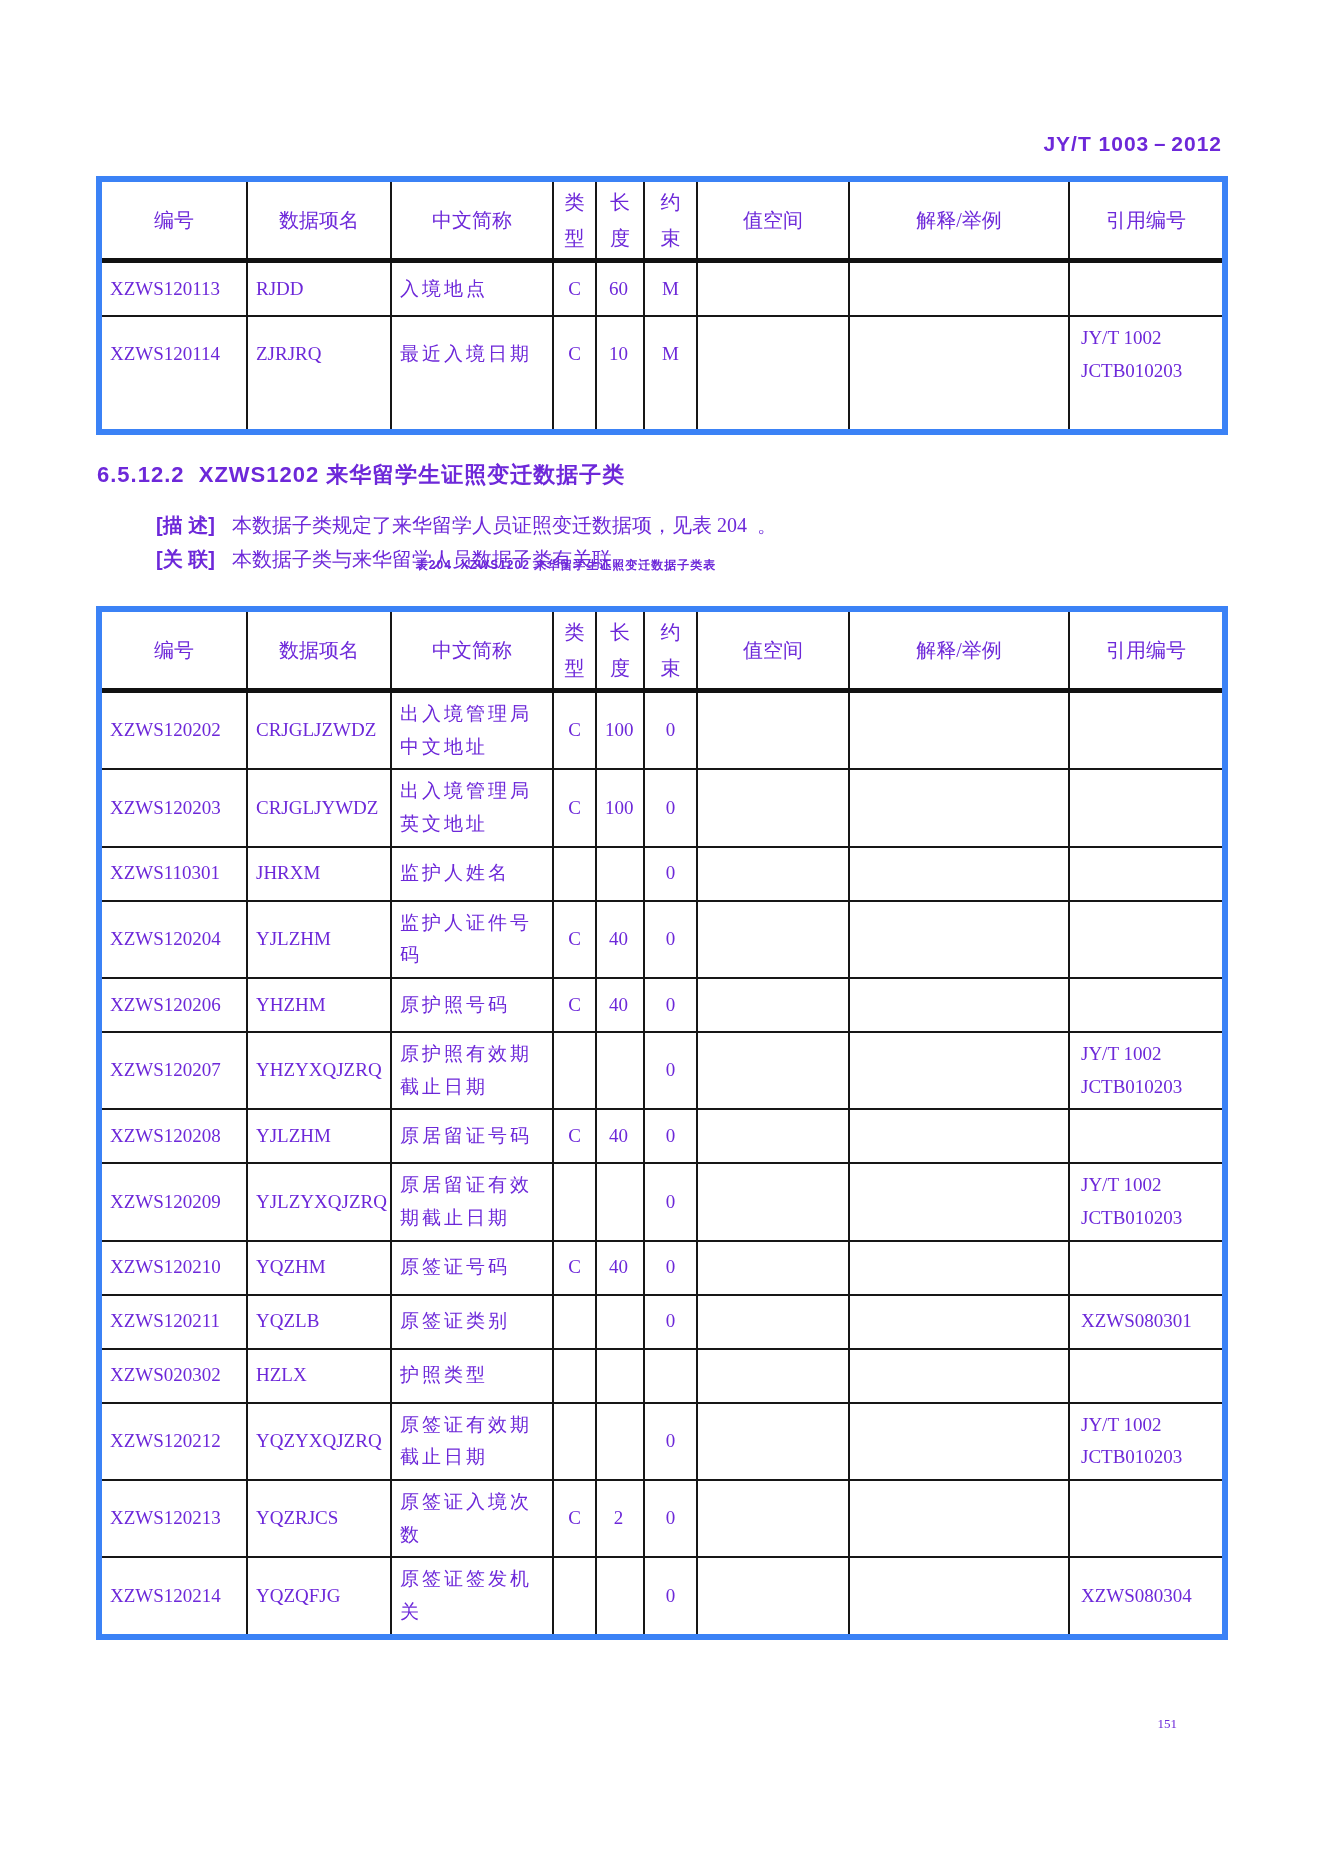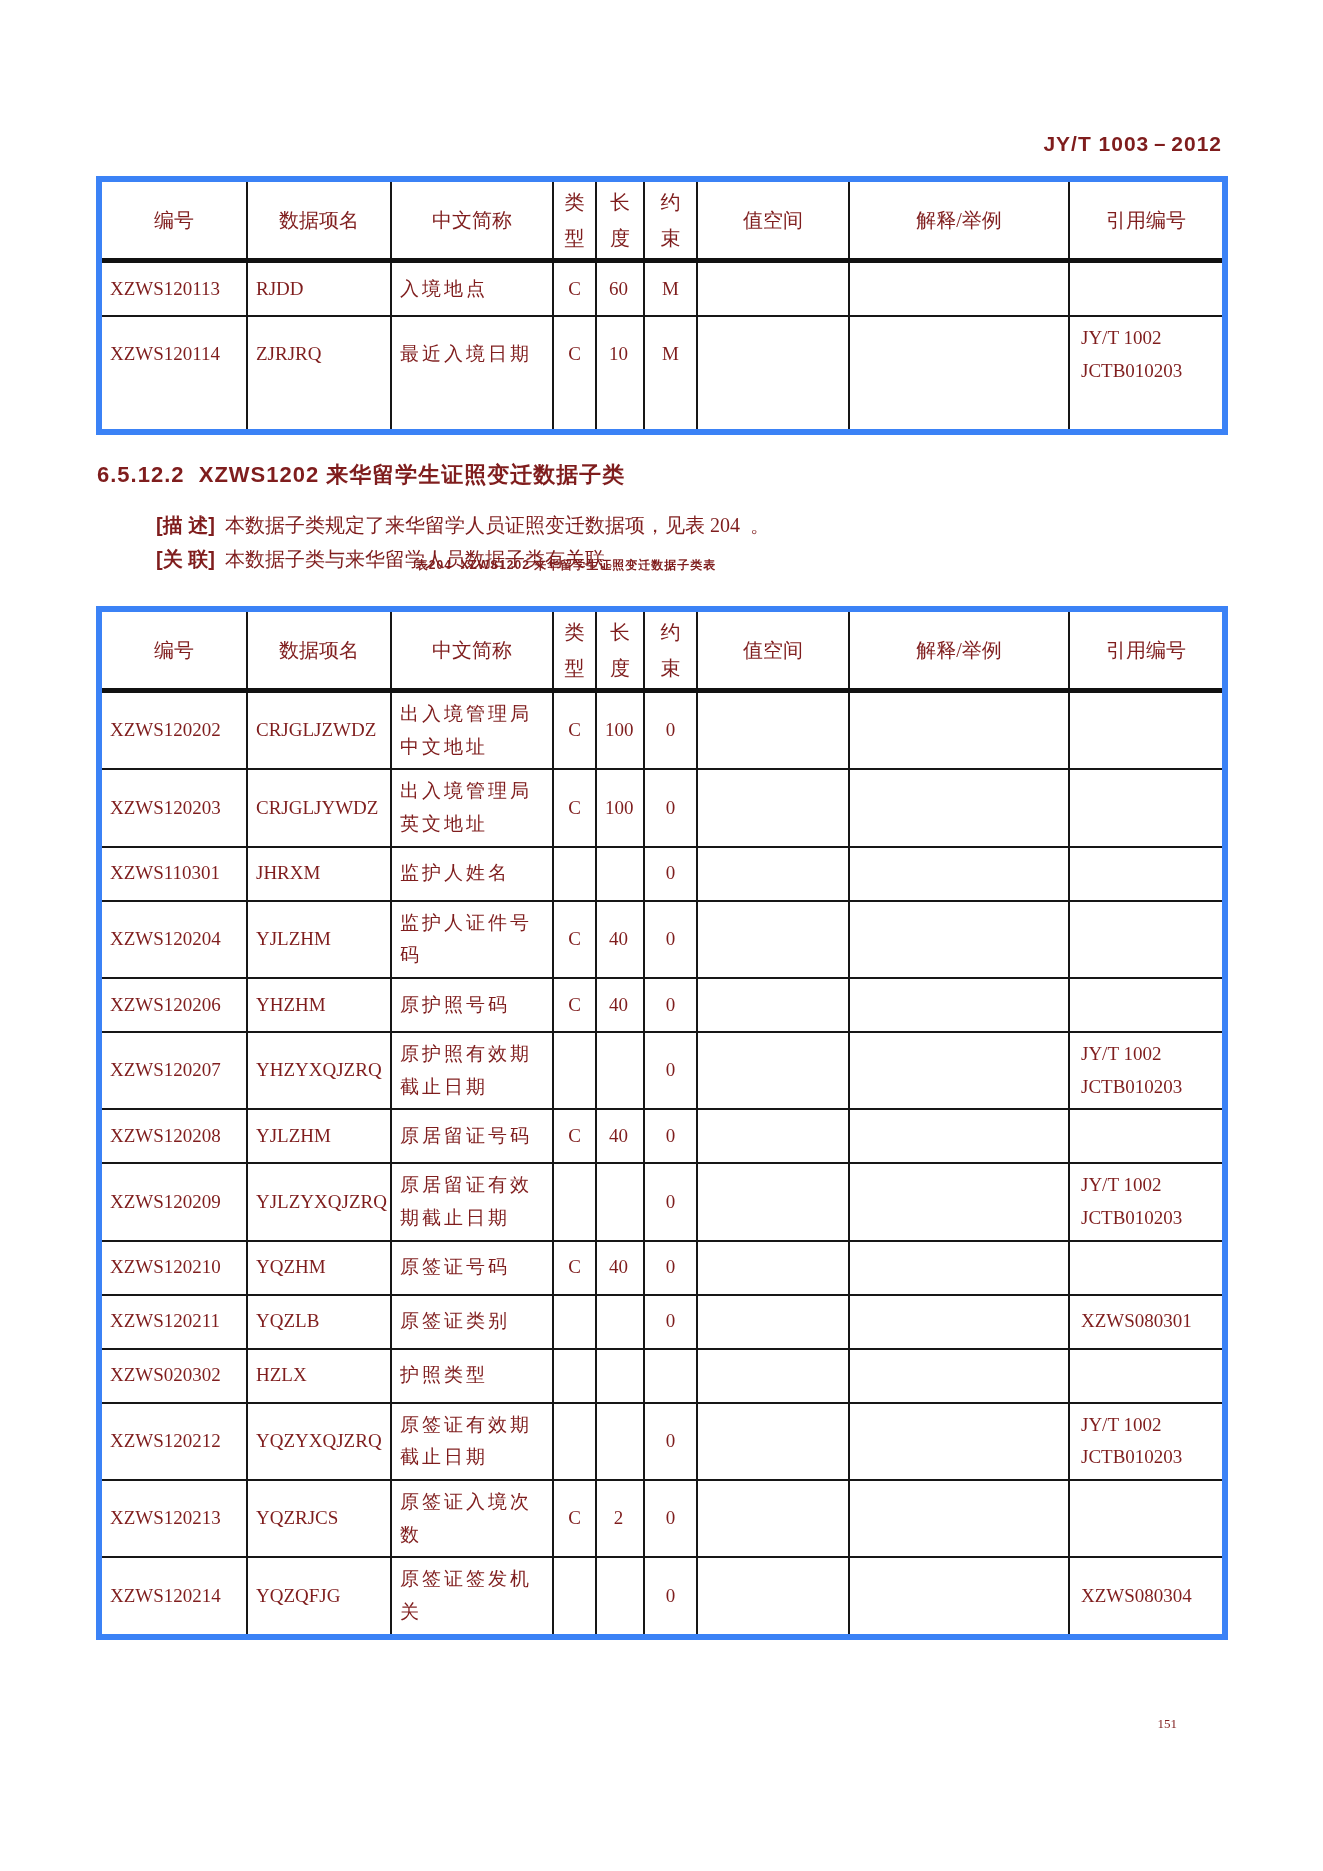--- a/index.html
+++ b/index.html
@@ -1,21 +1,21 @@
 <!DOCTYPE html>
 <html><head>
 <meta charset="utf-8">
 <style>
   html,body{margin:0;padding:0;background:#e8e8e8;}
   .page{
     position:relative;
     width:1323px;height:1871px;
     background:#ffffff;
     font-family:"Liberation Serif","DejaVu Serif",serif;
-    color:#7f1d1d;
+    color:#6d28d9;
     overflow:hidden;
   }
   .hei{font-family:"Liberation Sans","DejaVu Sans",sans-serif;}
 
   #doc-code{
     position:absolute;top:130px;left:96px;width:1126px;
     text-align:right;font-weight:bold;font-size:21px;letter-spacing:1px;
     white-space:pre;
   }
 
@@ -42,21 +42,21 @@
   #table-top{position:absolute;top:176px;left:96px;}
   #table-top tbody tr:last-child td{padding-bottom:42px;}
 
   #section-heading{
     position:absolute;top:460px;left:97px;
     font-weight:bold;font-size:22px;letter-spacing:1px;white-space:pre;
   }
   .para{position:absolute;left:136px;font-size:20px;white-space:pre;}
   #desc-line{top:489px;}
   #rel-line{top:523px;}
-  .para .label{font-weight:bold;margin-right:10px;font-family:"Liberation Sans","DejaVu Sans",sans-serif;font-size:20px;}
+  .para .label{font-weight:bold;margin-right:17px;font-family:"Liberation Sans","DejaVu Sans",sans-serif;font-size:20px;}
   #caption{
     position:absolute;top:557px;left:96px;width:940px;text-align:center;
     font-weight:bold;font-size:12px;letter-spacing:1px;white-space:pre;
   }
   #table-main{position:absolute;top:606px;left:96px;}
 
   #page-num{
     position:absolute;top:1716px;left:96px;width:1126px;
     text-align:right;padding-right:45px;font-size:13px;box-sizing:border-box;
   }

